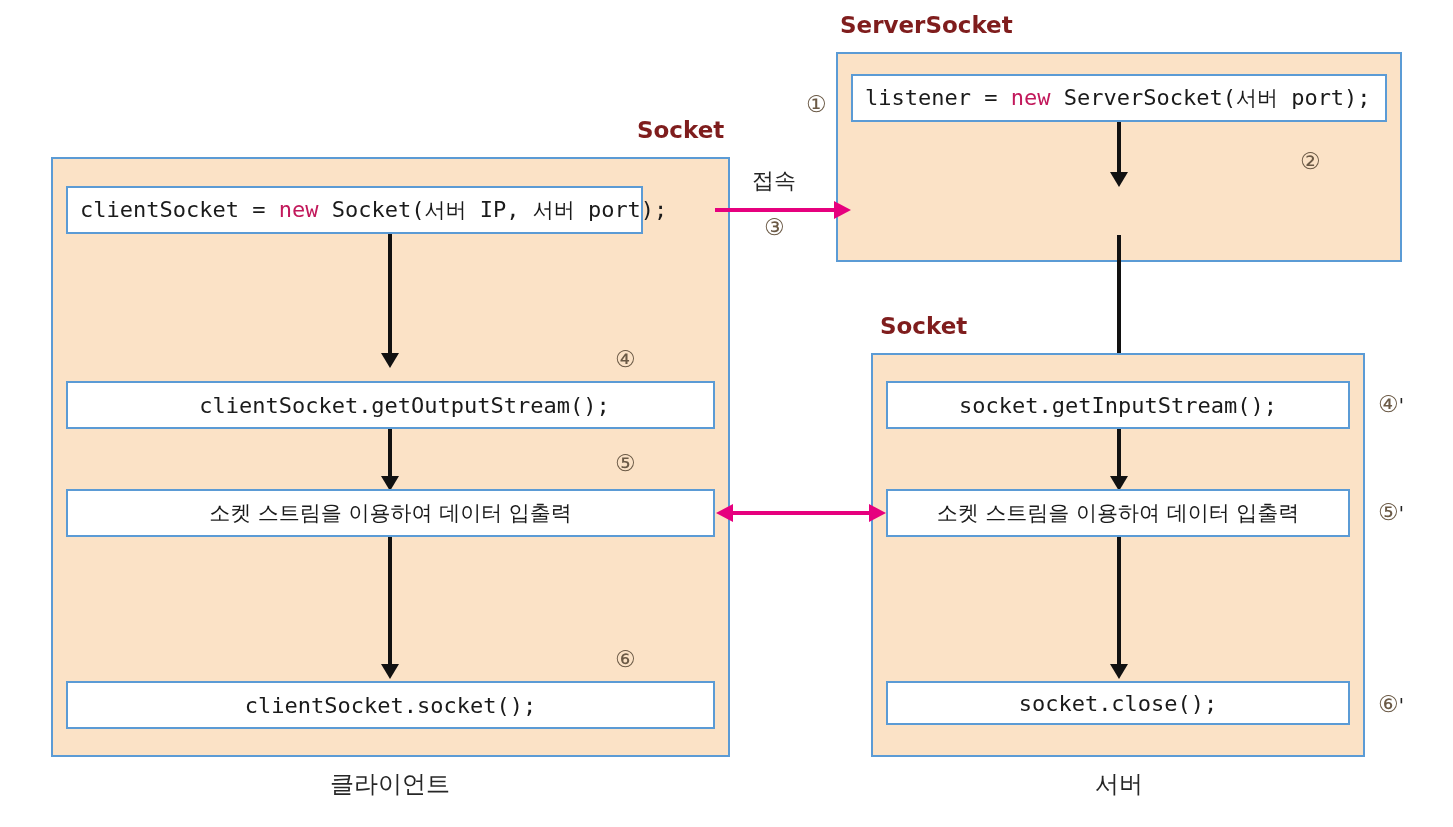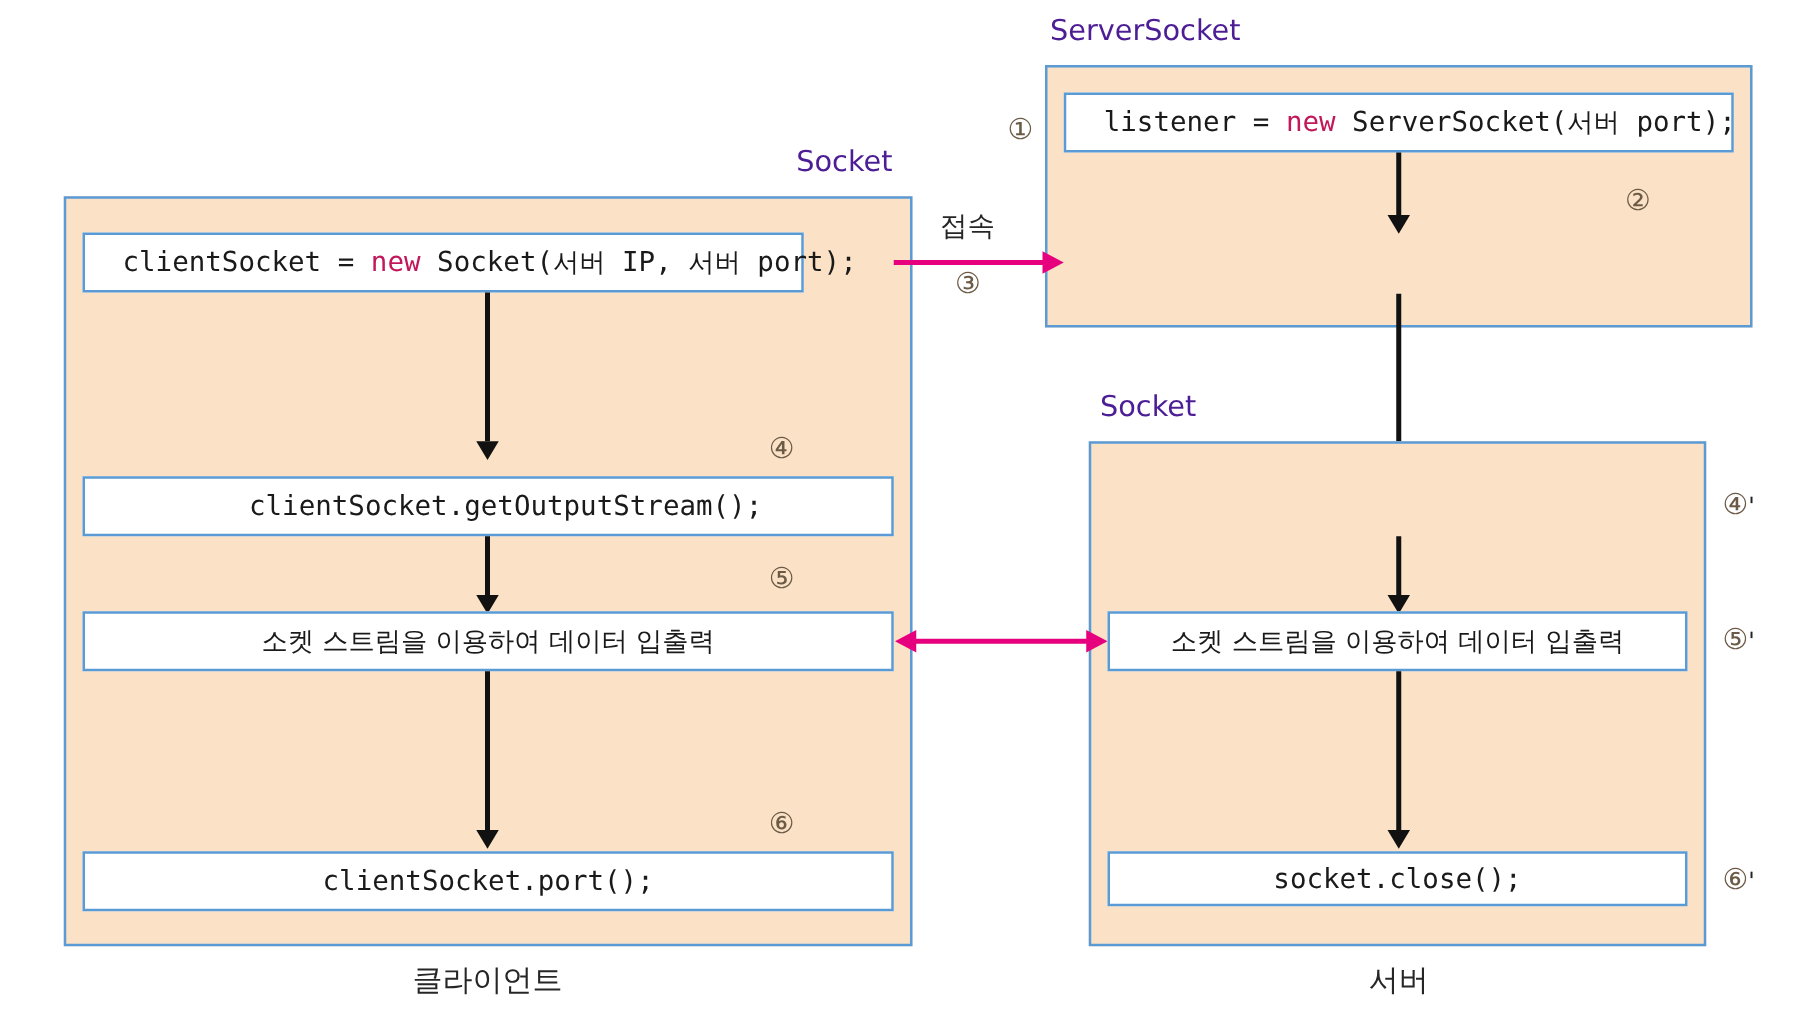--- a/index.html
+++ b/index.html
@@ -41,40 +41,41 @@
     white-space: nowrap;
   }
   .code {
     font-family: "DejaVu Sans Mono", "Liberation Mono", monospace;
     font-size: 22px;
     color: #1a1a1a;
     letter-spacing: 0px;
   }
   .code.left {
     width: 100%;
-    padding-left: 30px;
+    padding-left: 12px;
     box-sizing: border-box;
     text-align: left;
   }
   .kw {
     color: #C2185B;
   }
   .korean {
     font-family: "DejaVu Sans", "Liberation Sans", sans-serif;
     font-size: 21px;
     color: #1a1a1a;
   }
 
   
   .caption {
     position: absolute;
     font-family: "DejaVu Sans", "Liberation Sans", sans-serif;
     font-size: 23px;
-    color: #4c1d95;
-    white-space: nowrap;
+    color: #7f1d1d;
+    white-space: nowrap;
+    font-weight: bold;
   }
   .caption-kr {
     position: absolute;
     font-family: Liberation Serif, serif;
     font-size: 24px;
     color: #262626;
     white-space: nowrap;
   }
 
   
@@ -187,21 +188,21 @@
   </div>
 
   <div class="varrow" style="left:390px; top:537px; height:142px;">
     <div class="shaft" style="height:127px;"></div>
     <div class="head" style="top:127px;"></div>
   </div>
 
   <div class="marker" style="left:615px; top:648px;"><span>⑥</span></div>
 
   <div class="codebox" style="left:66px; top:681px; width:649px; height:48px;">
-    <span class="code">clientSocket.port();</span>
+    <span class="code">clientSocket.socket();</span>
   </div>
 
   <div class="caption-kr" style="left:330px; top:768px;">클라이언트</div>
 
   <div class="caption" style="left:840px; top:12px;">ServerSocket</div>
 
   <div class="panel" style="left:836px; top:52px; width:566px; height:210px;"></div>
 
   <div class="marker" style="left:806px; top:93px;"><span>①</span></div>
 
@@ -219,20 +220,23 @@
 
   <div class="varrow" style="left:1119px; top:235px; height:145px;">
     <div class="shaft" style="height:130px;"></div>
     <div class="head" style="top:130px;"></div>
   </div>
 
   <div class="caption" style="left:880px; top:313px;">Socket</div>
 
   <div class="panel" style="left:871px; top:353px; width:494px; height:404px;"></div>
 
+  <div class="codebox" style="left:886px; top:381px; width:464px; height:48px;">
+    <span class="code">socket.getInputStream();</span>
+  </div>
 
   <div class="marker" style="left:1378px; top:393px;"><span>④</span><span class="prime">'</span></div>
 
   <div class="varrow" style="left:1119px; top:429px; height:62px;">
     <div class="shaft" style="height:47px;"></div>
     <div class="head" style="top:47px;"></div>
   </div>
 
   <div class="codebox" style="left:886px; top:489px; width:464px; height:48px;">
     <span class="korean">소켓 스트림을 이용하여 데이터 입출력</span>

